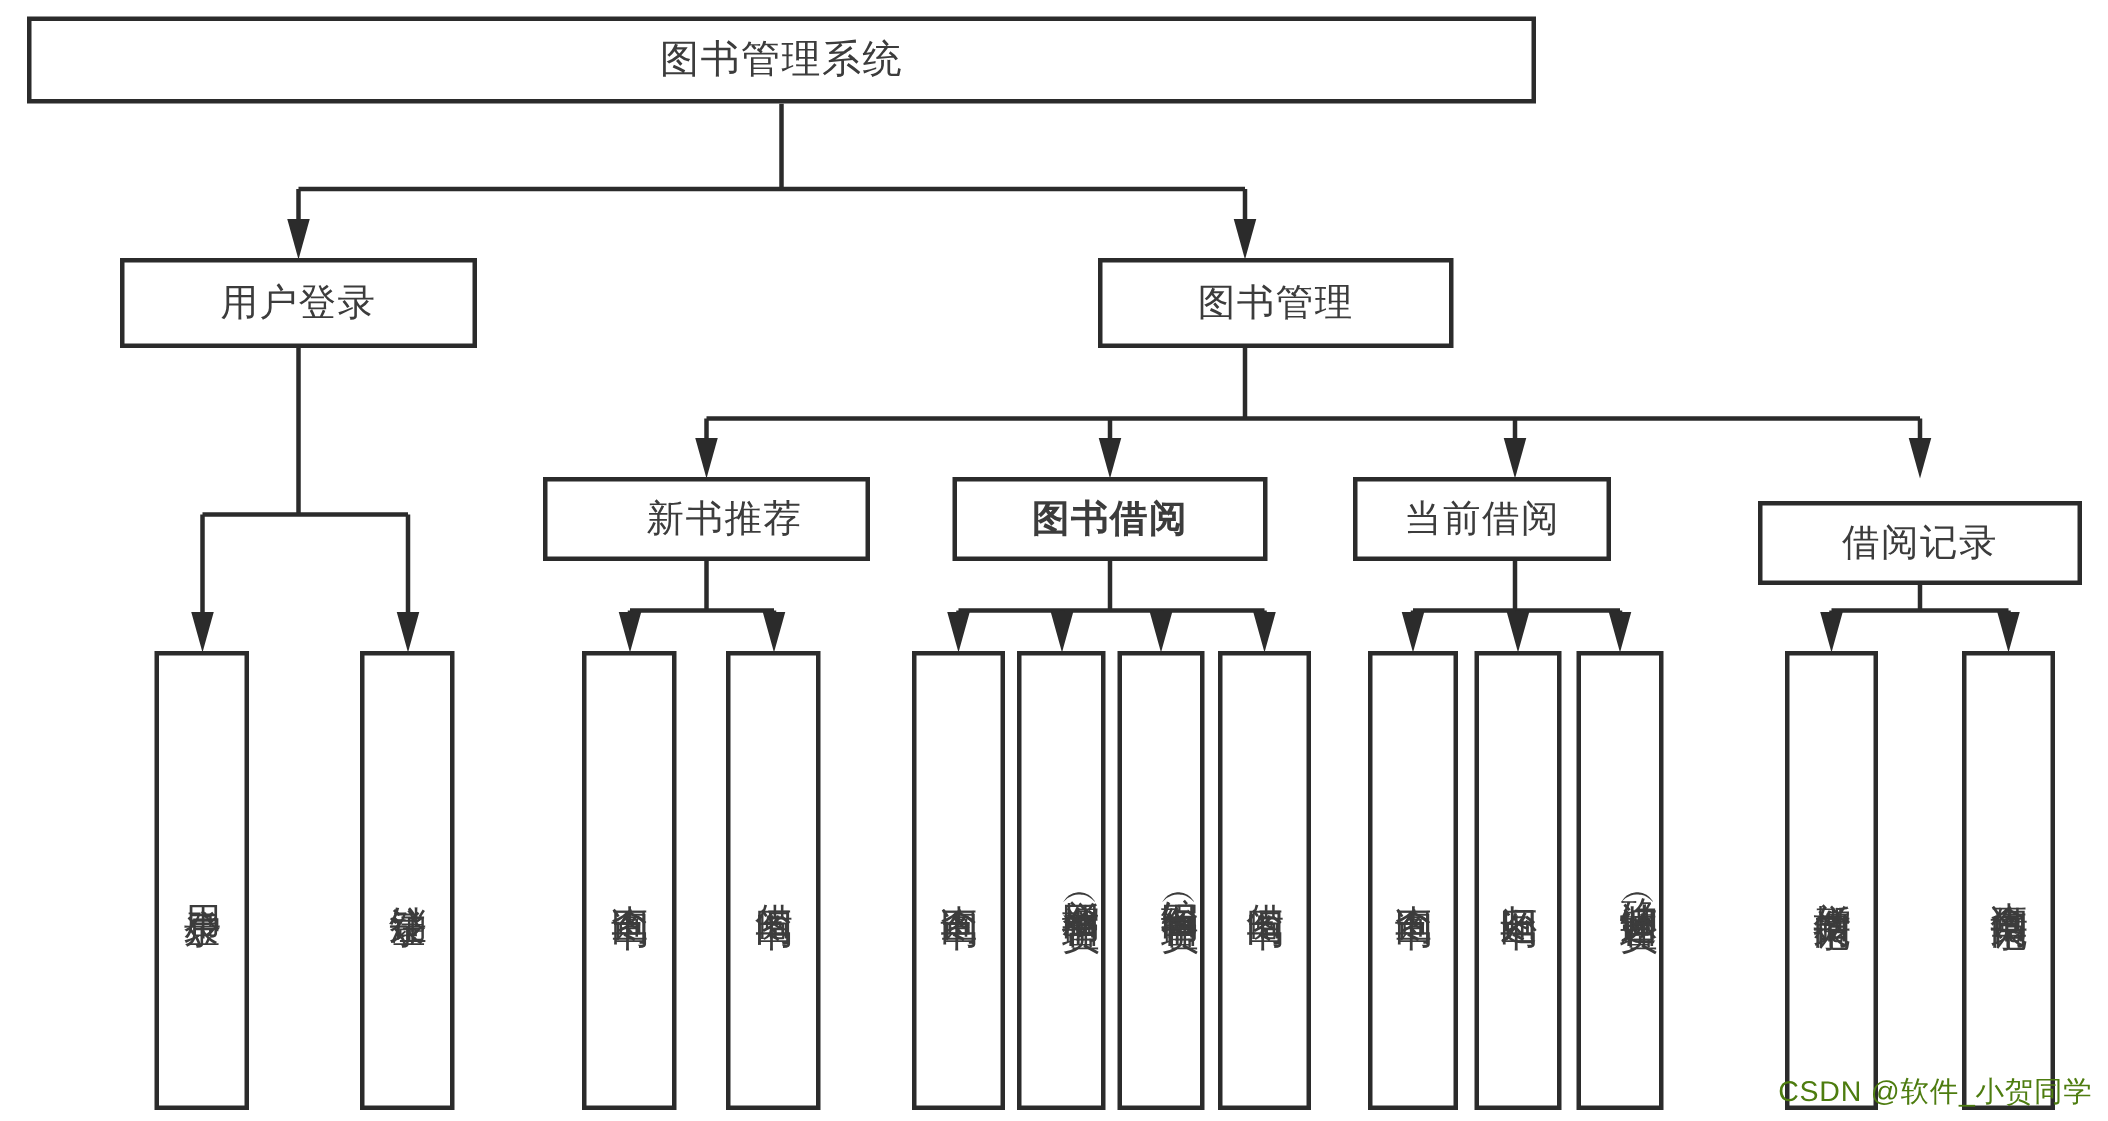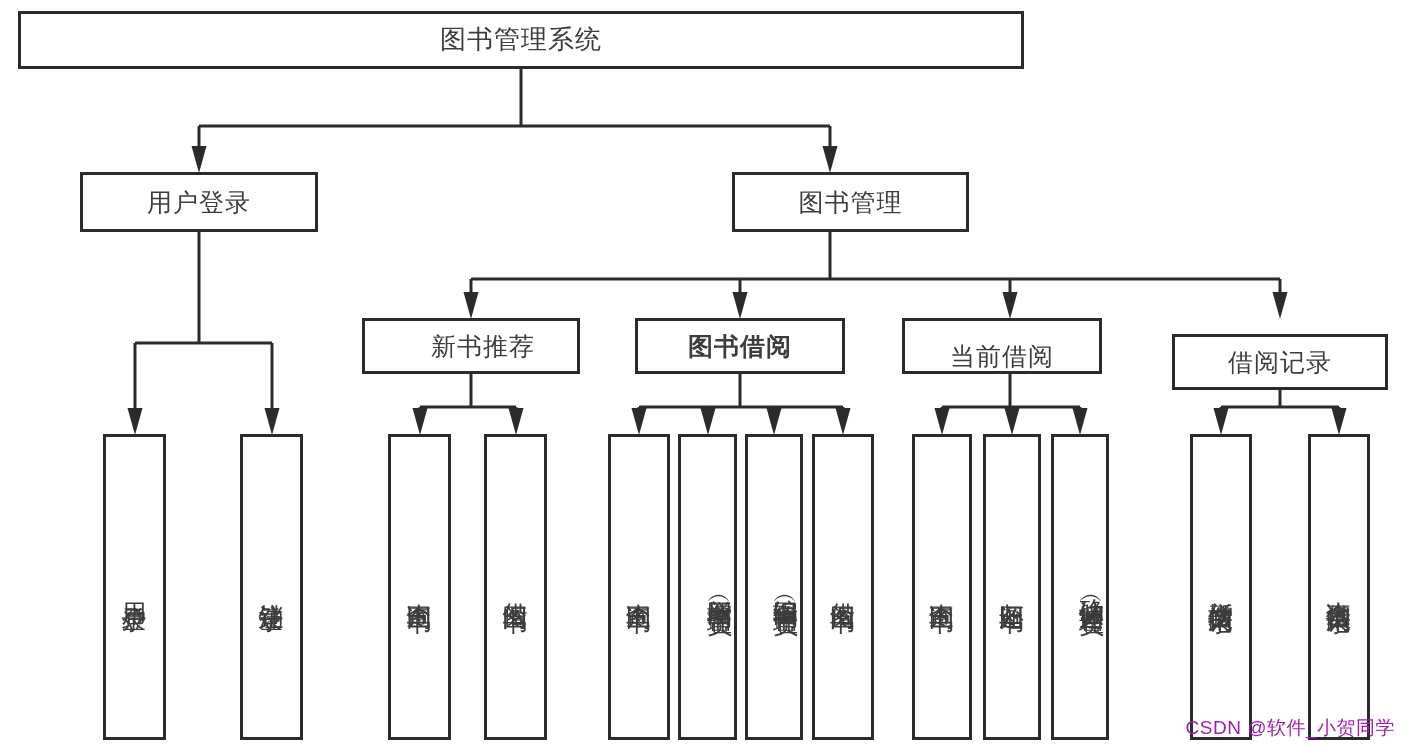--- a/index.html
+++ b/index.html
@@ -65,21 +65,21 @@
   }
   .arrowhead {
     fill: #2b2b2b;
     stroke: none;
   }
   #watermark {
     position: absolute;
     right: 10px;
     bottom: 6px;
     font-size: 19px;
-    color: #a21caf;
+    color: #4d7c0f;
     letter-spacing: 0.5px;
     white-space: nowrap;
   }
 </style>
 </head>
 <body>
 
 <div id="canvas">
   <svg id="edges" viewBox="0 0 1405 747">
       <path class="edge" d="M 521 69 L 521 126"></path>
@@ -144,21 +144,21 @@
       </div>
       <div class="node horiz" style="left: 711px; top: 172px; width: 237px; height: 60px; margin-left: 21px;">
         <span>图书管理</span>
       </div>
       <div class="node horiz" style="left: 362px; top: 318px; width: 218px; height: 56px; padding-left: 24px;">
         <span>新书推荐</span>
       </div>
       <div class="node horiz" style="left: 635px; top: 318px; width: 210px; height: 56px; font-weight: bold;">
         <span>图书借阅</span>
       </div>
-      <div class="node horiz" style="left: 902px; top: 318px; width: 200px; height: 56px; align-items: flex-end;">
+      <div class="node horiz" style="left: 902px; top: 318px; width: 172px; height: 56px;">
         <span>当前借阅</span>
       </div>
       <div class="node horiz" style="left: 1172px; top: 318px; width: 216px; height: 56px; margin-top: 16px;">
         <span>借阅记录</span>
       </div>
       <div class="node vert" style="left: 103px; top: 434px; width: 63px; height: 306px;">
         <span>用户登录</span>
       </div>
       <div class="node vert" style="left: 240px; top: 434px; width: 63px; height: 306px;">
         <span>注销登录</span>

